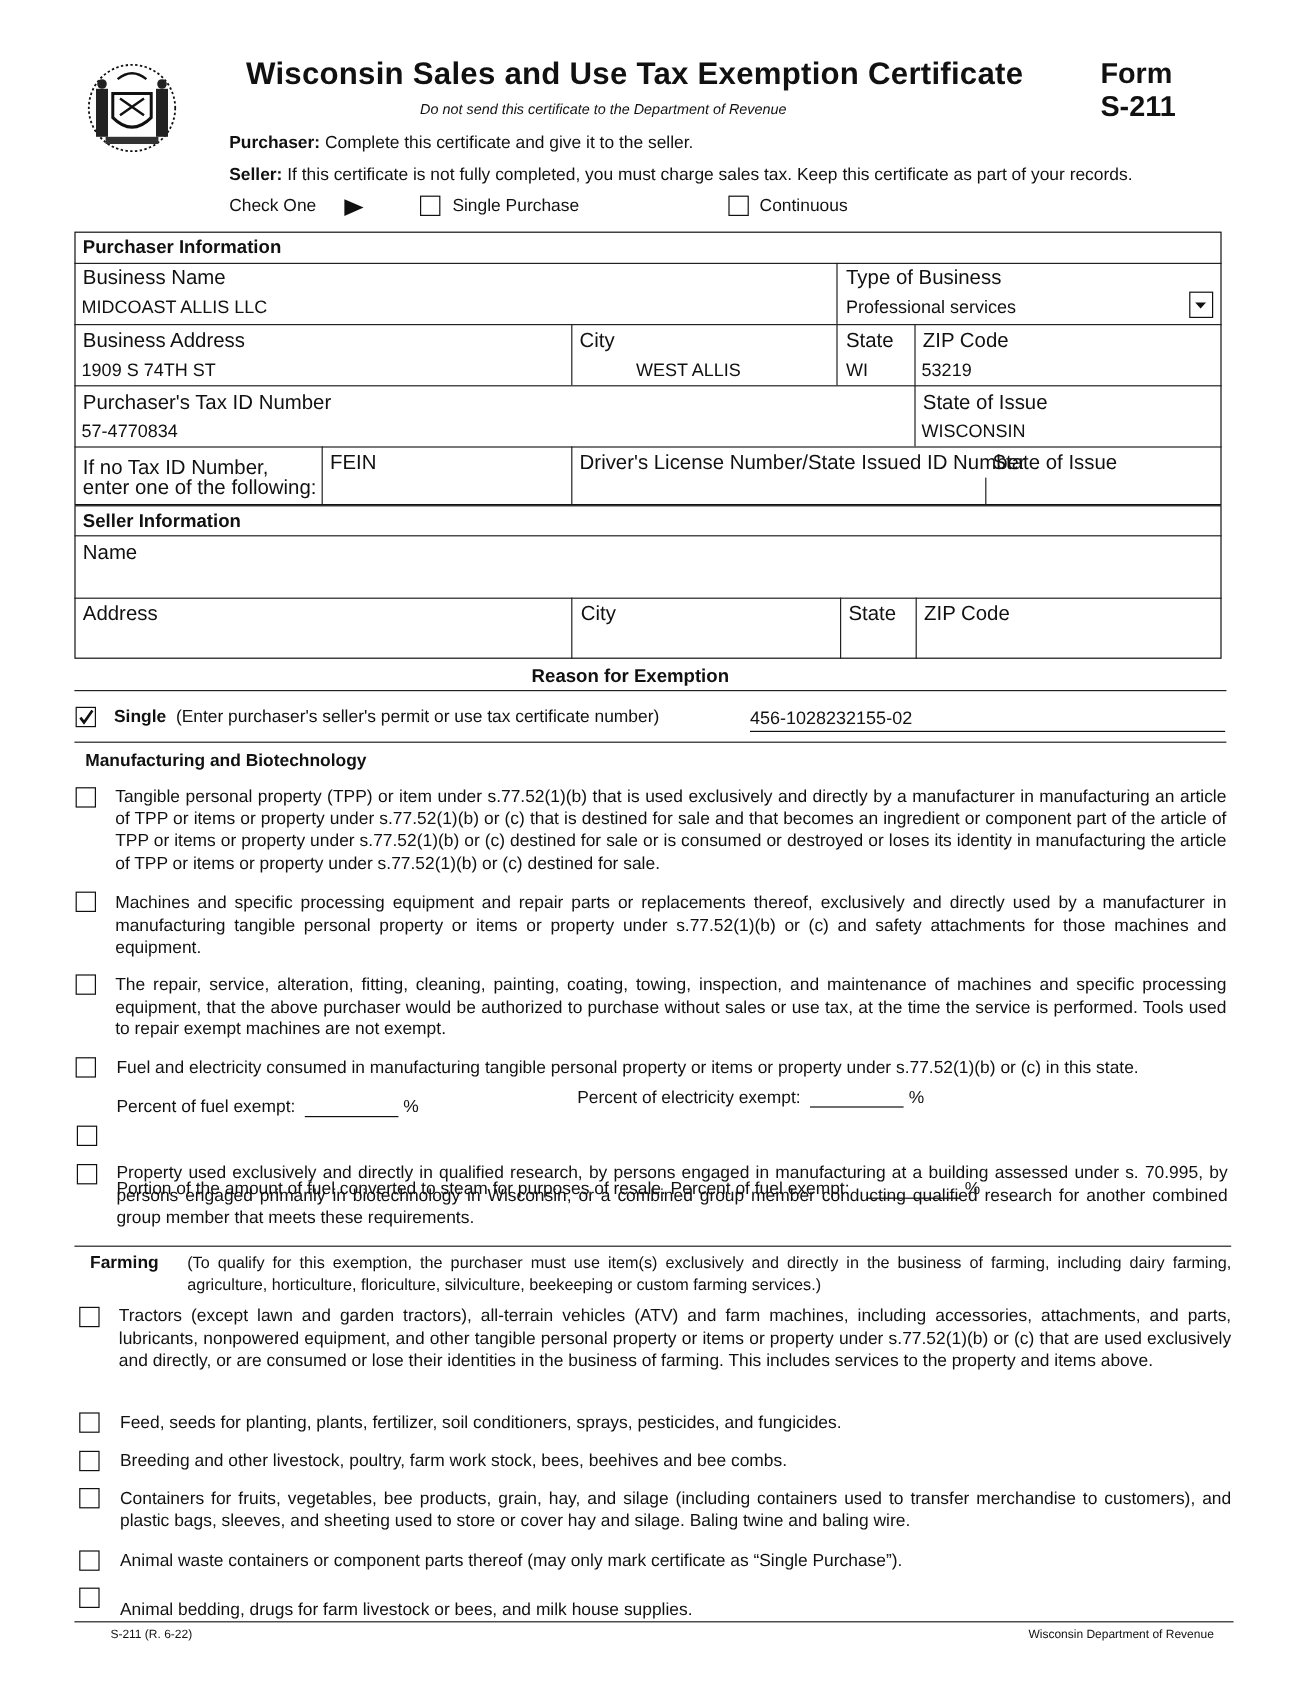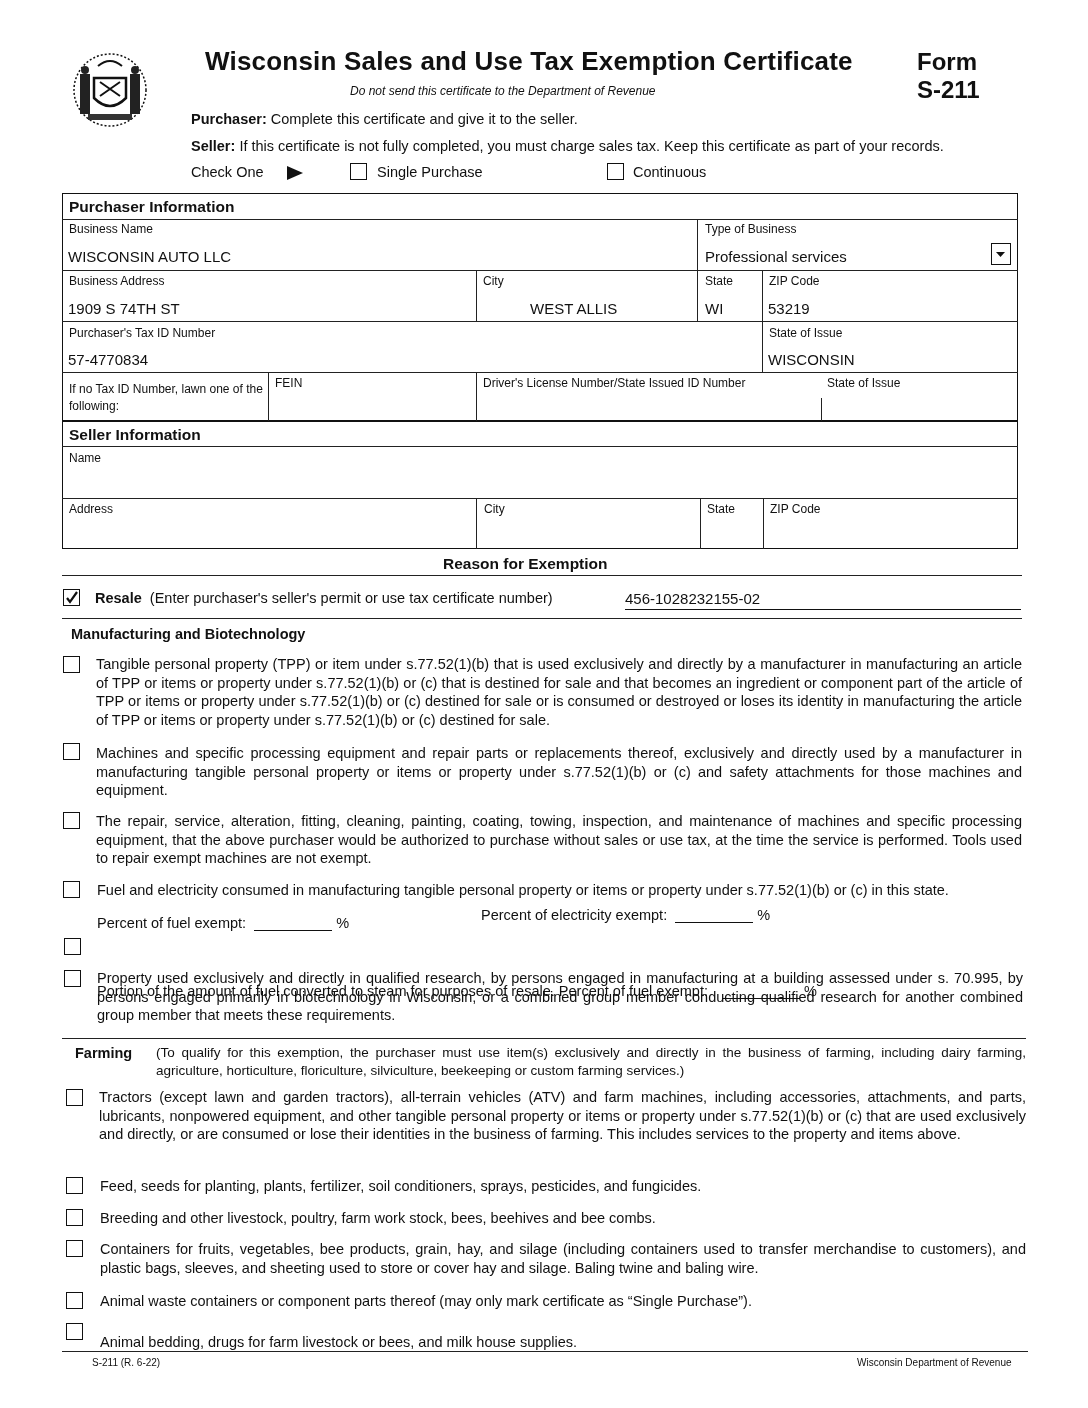--- a/index.html
+++ b/index.html
@@ -9,21 +9,21 @@
   .title{left:205px;top:46px;font-size:26px;font-weight:bold;letter-spacing:0.2px;}
   .subtitle{left:350px;top:84px;font-size:12px;font-style:italic;}
   .formlbl{left:917px;top:48px;font-size:24px;font-weight:bold;line-height:28px;}
   .instr{font-size:14.5px;}
   .instr b{font-weight:bold;}
   .cb{display:inline-block;width:17px;height:17px;border:1.3px solid #111;background:#fff;box-sizing:border-box;position:absolute;}
   .cbtxt{font-size:14.5px;}
   .box{border:1.5px solid #111;box-sizing:border-box;}
   .hline{position:absolute;height:0;border-top:1.2px solid #222;}
   .vline{position:absolute;width:0;border-left:1.2px solid #222;}
-  .lbl{font-size:12px;position:absolute;}
+  .lbl{font-size:17px;position:absolute;}
   .val{font-size:15px;position:absolute;}
   .sect{font-size:15.5px;font-weight:bold;position:absolute;}
   .para{position:absolute;font-size:14.5px;line-height:18.5px;text-align:justify;}
   .arrow{width:0;height:0;border-top:7px solid transparent;border-bottom:7px solid transparent;border-left:16px solid #111;}
   .blank{display:inline-block;width:78px;border-bottom:1.2px solid #111;height:14px;vertical-align:bottom;margin:0 4px;}
   .dd{width:20px;height:22px;border:1.5px solid #111;box-sizing:border-box;}
   .footer{font-size:10px;position:absolute;}
 </style>
 </head>
 <body>
@@ -57,21 +57,21 @@
 <div class="abs arrow" style="left:287px;top:166px;"></div>
 <div class="cb" style="left:350px;top:163px;"></div>
 <div class="abs cbtxt" style="left:377px;top:164px;">Single Purchase</div>
 <div class="cb" style="left:607px;top:163px;"></div>
 <div class="abs cbtxt" style="left:633px;top:164px;">Continuous</div>
 
 <div class="abs box" style="left:62px;top:193px;width:956px;height:228px;"></div>
 <div class="sect" style="left:69px;top:198px;">Purchaser Information</div>
 <div class="hline" style="left:62px;top:219px;width:956px;"></div>
 <div class="lbl" style="left:69px;top:222px;">Business Name</div>
-<div class="val" style="left:68px;top:248px;">WISCONSIN AUTO LLC</div>
+<div class="val" style="left:68px;top:248px;">MIDCOAST ALLIS LLC</div>
 <div class="vline" style="left:697px;top:219px;height:102px;"></div>
 <div class="lbl" style="left:705px;top:222px;">Type of Business</div>
 <div class="val" style="left:705px;top:248px;">Professional services</div>
 <div class="abs dd" style="left:991px;top:243px;">
   <svg width="17" height="19">
       <path d="M4 8 h9 l-4.5 5z" fill="#111"></path>
     </svg>
 </div>
 <div class="hline" style="left:62px;top:270px;width:635px;"></div>
 <div class="hline" style="left:697px;top:270px;width:321px;"></div>
@@ -84,21 +84,21 @@
 <div class="val" style="left:705px;top:300px;">WI</div>
 <div class="vline" style="left:762px;top:270px;height:102px;"></div>
 <div class="lbl" style="left:769px;top:274px;">ZIP Code</div>
 <div class="val" style="left:768px;top:300px;">53219</div>
 <div class="hline" style="left:62px;top:321px;width:956px;"></div>
 <div class="lbl" style="left:69px;top:326px;">Purchaser's Tax ID Number</div>
 <div class="val" style="left:68px;top:351px;">57-4770834</div>
 <div class="lbl" style="left:769px;top:326px;">State of Issue</div>
 <div class="val" style="left:768px;top:351px;">WISCONSIN</div>
 <div class="hline" style="left:62px;top:372px;width:956px;"></div>
-<div class="lbl" style="left:69px;top:381px;width:198px;line-height:17px;">If no Tax ID Number, lawn one of the following:</div>
+<div class="lbl" style="left:69px;top:381px;width:198px;line-height:17px;">If no Tax ID Number, enter one of the following:</div>
 <div class="vline" style="left:268px;top:372px;height:49px;"></div>
 <div class="lbl" style="left:275px;top:376px;">FEIN</div>
 <div class="val" style="left:275px;top:398px;width:195px;height:18px;"></div>
 <div class="vline" style="left:476px;top:372px;height:49px;"></div>
 <div class="lbl" style="left:483px;top:376px;">Driver's License Number/State Issued ID Number</div>
 <div class="val" style="left:483px;top:398px;width:330px;height:18px;"></div>
 <div class="vline" style="left:821px;top:398px;height:23px;"></div>
 <div class="lbl" style="left:827px;top:376px;">State of Issue</div>
 <div class="val" style="left:828px;top:398px;width:185px;height:18px;"></div>
 
@@ -121,21 +121,21 @@
 <div class="val" style="left:770px;top:524px;width:240px;height:20px;"></div>
 
 <div class="sect" style="left:443px;top:555px;">Reason for Exemption</div>
 <div class="hline" style="left:62px;top:575px;width:960px;"></div>
 <div class="cb" style="left:63px;top:589px;">
   <svg width="15" height="15">
       <path d="M3 8 l3 4 l7 -10" fill="none" stroke="#111" stroke-width="2.2"></path>
     </svg>
 </div>
 <div class="abs cbtxt" style="left:95px;top:590px;">
-  <b>Resale</b>&nbsp;
+  <b>Single</b>&nbsp;
   <span>(Enter purchaser's seller's permit or use tax certificate number)</span>
 </div>
 <div class="abs val" style="left:625px;top:590px;width:396px;border-bottom:1.2px solid #111;padding-bottom:2px;">456-1028232155-02</div>
 <div class="hline" style="left:62px;top:618px;width:960px;"></div>
 <div class="sect" style="left:71px;top:626px;font-size:14.5px;">Manufacturing and Biotechnology</div>
 
 <div class="cb" style="left:63px;top:656px;"></div>
 <div class="para" style="left:96px;top:655px;width:926px;">Tangible personal property (TPP) or item under s.77.52(1)(b) that is used exclusively and directly by a manufacturer in manufacturing an article of TPP or items or property under s.77.52(1)(b) or (c) that is destined for sale and that becomes an ingredient or component part of the article of TPP or items or property under s.77.52(1)(b) or (c) destined for sale or is consumed or destroyed or loses its identity in manufacturing the article of TPP or items or property under s.77.52(1)(b) or (c) destined for sale.</div>
 
 <div class="cb" style="left:63px;top:743px;"></div>

